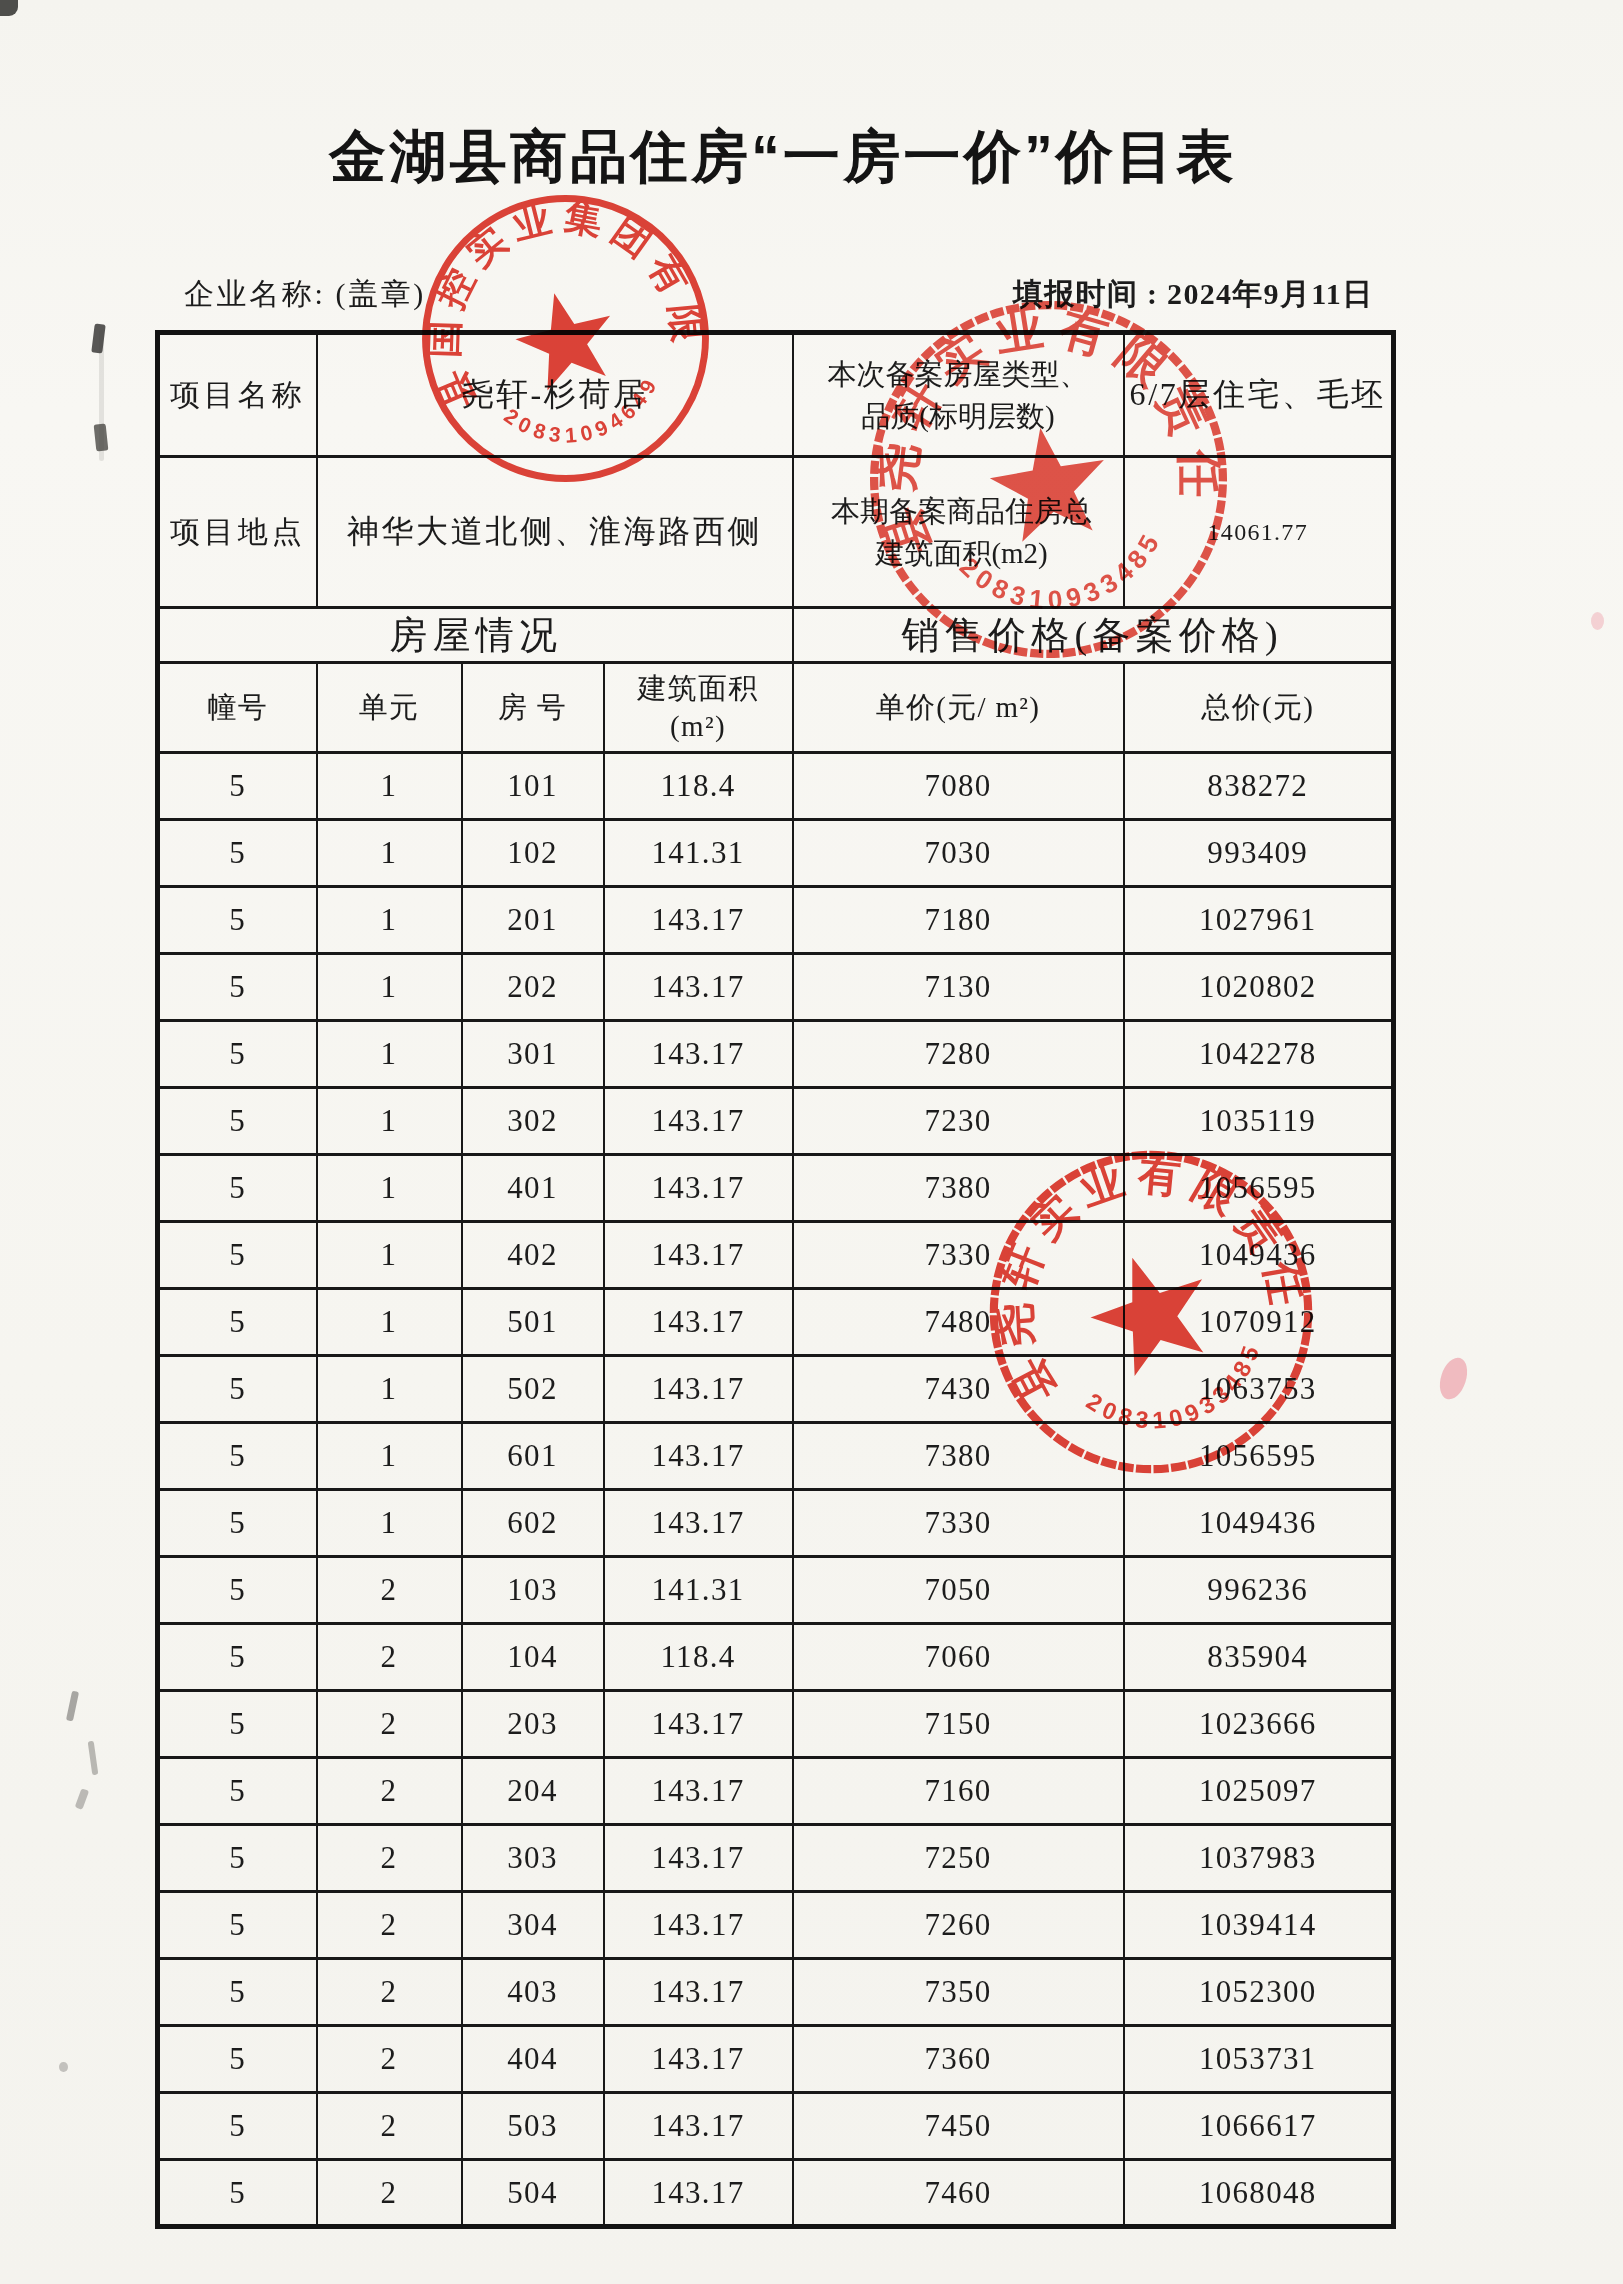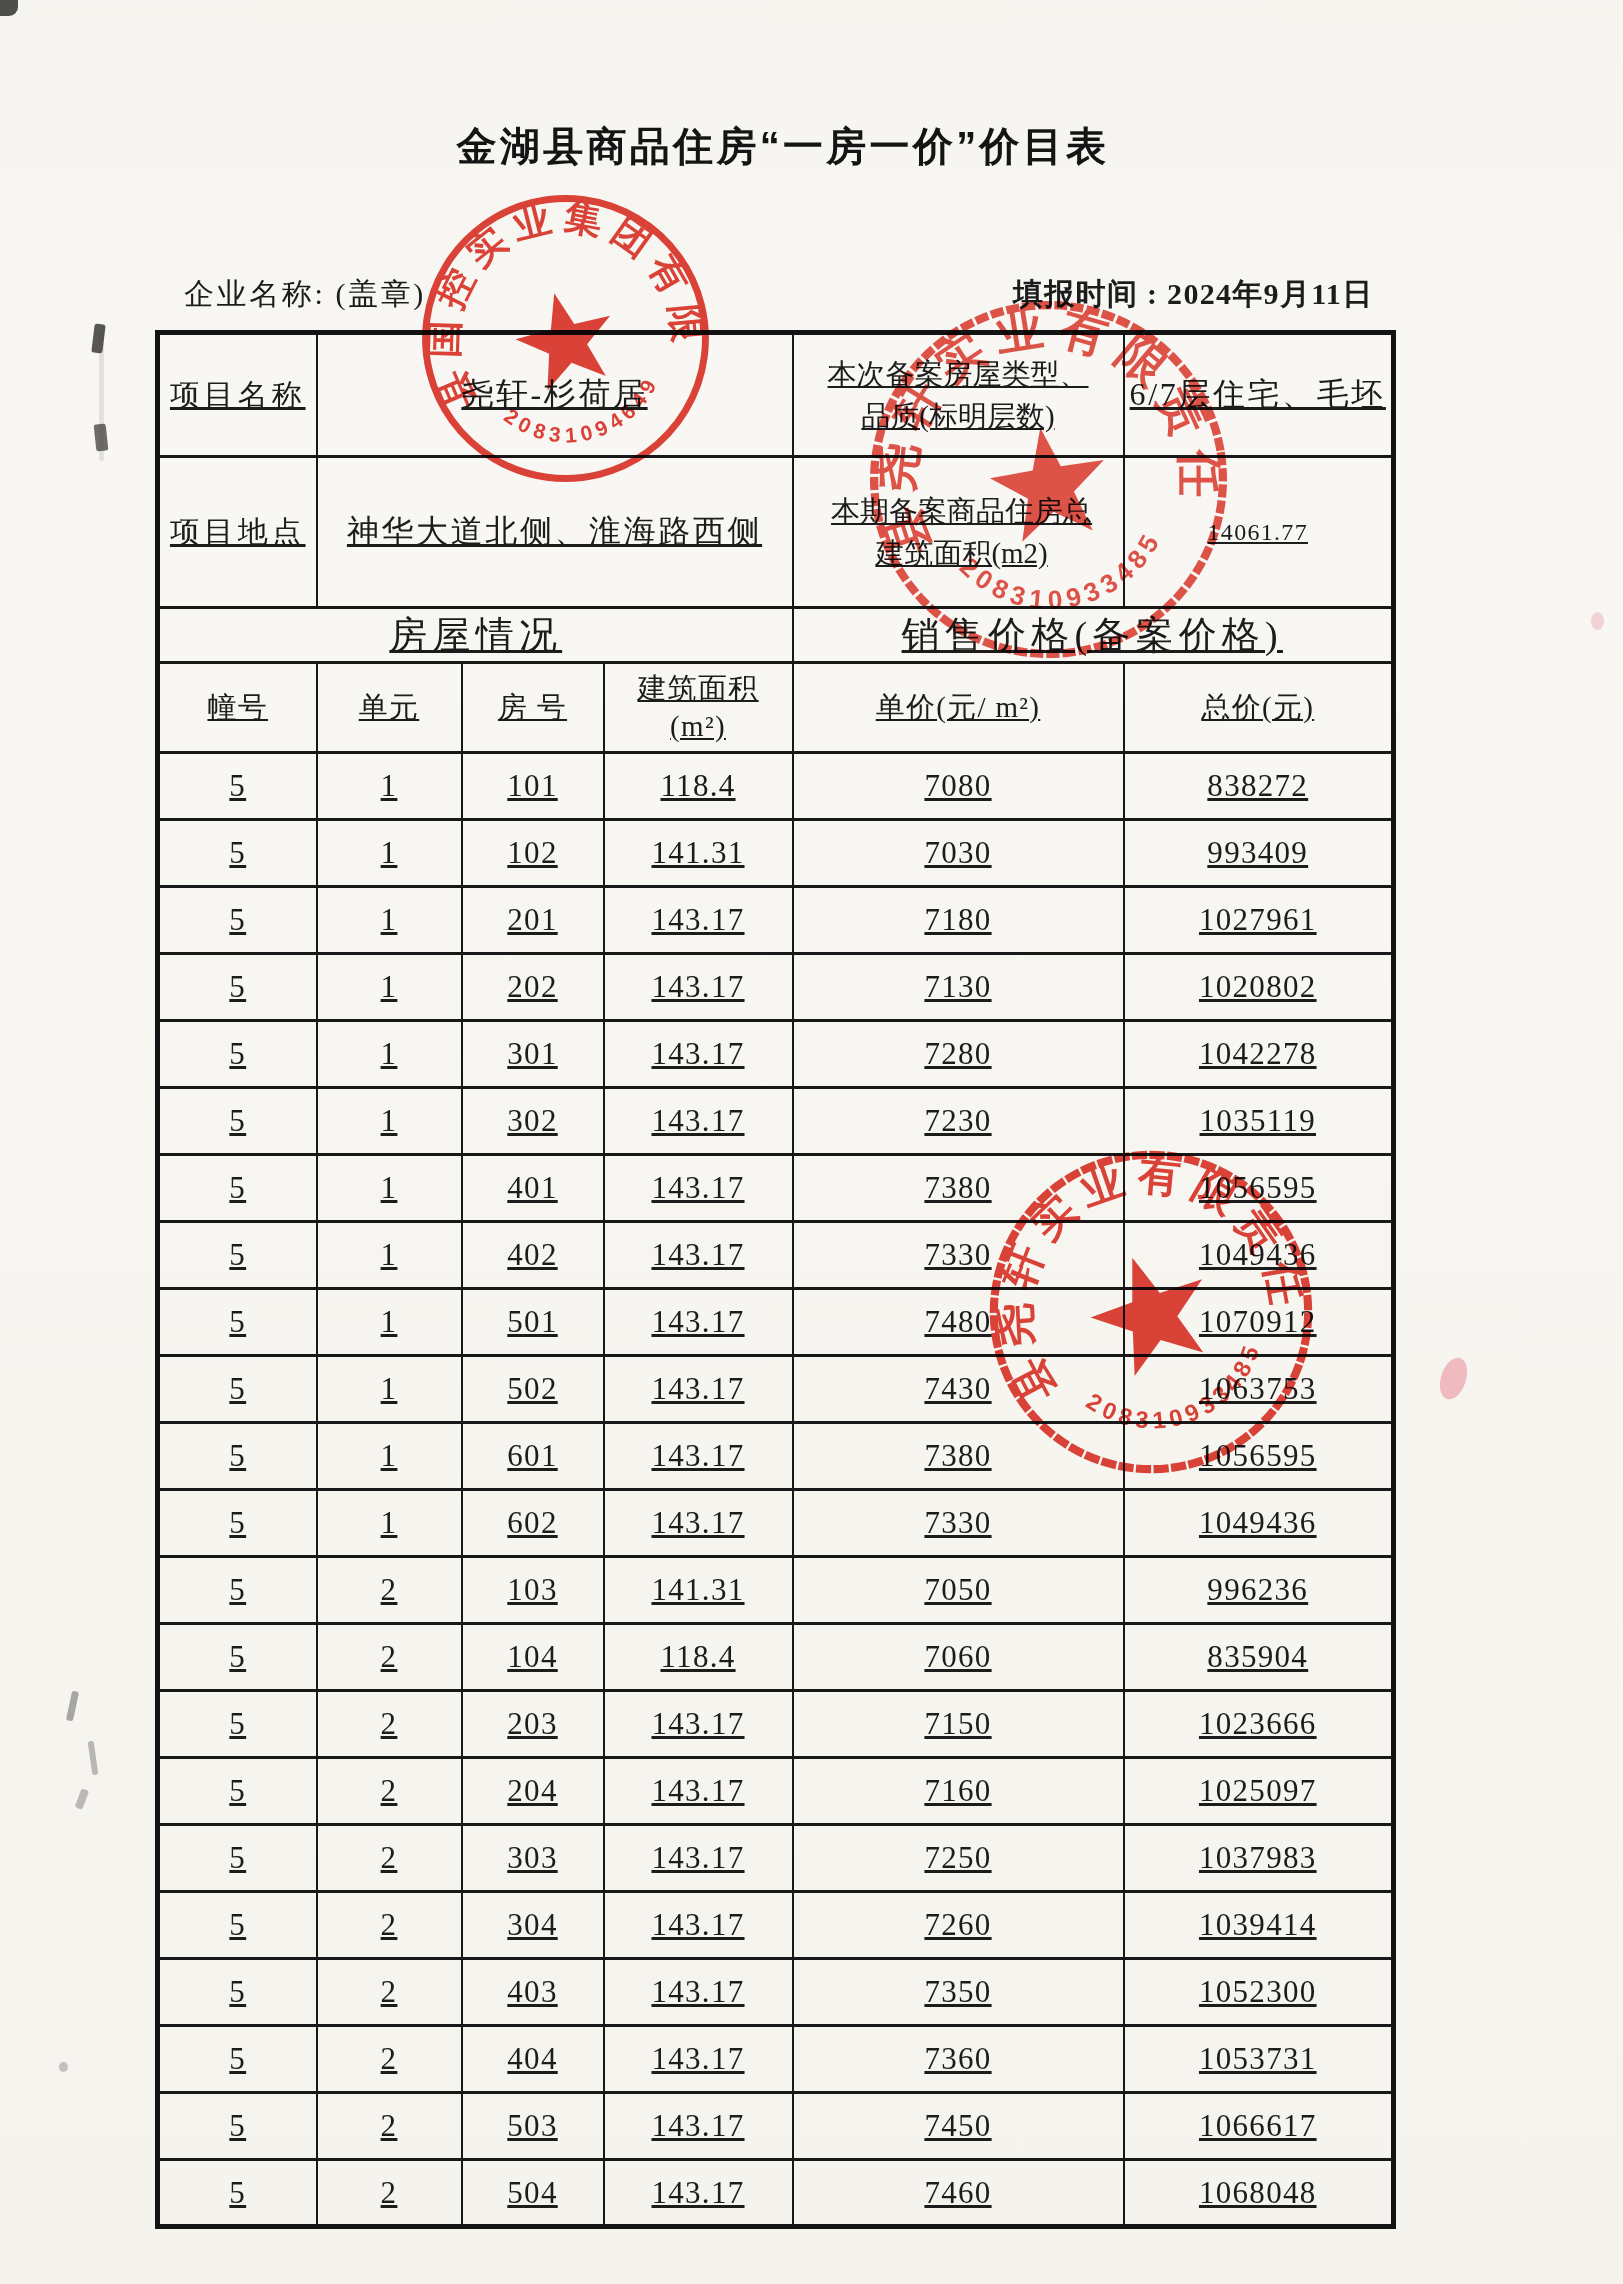--- a/index.html
+++ b/index.html
@@ -16,42 +16,41 @@
     background: linear-gradient(180deg, #f5f4ef 0%, #f8f7f3 18%, #f6f5f0 60%, #f4f3ee 100%);
   }
 
   
   .doc-title {
     position: absolute;
     left: 0; top: 119px; width: 1566px;
     text-align: center;
     font-family: "Liberation Sans", sans-serif;
     font-weight: 900;
-    font-size: 40px;
+    font-size: 57px;
     letter-spacing: 3.3px;
     color: #141414;
   }
   .meta-left {
     position: absolute; left: 184px; top: 274px;
     font-size: 30px; letter-spacing: 2.6px; font-weight: 400;
   }
   .meta-right {
     position: absolute; left: 1013px; top: 274px;
     font-size: 30px; letter-spacing: 1.3px; font-weight: 600;
   }
 
   
   table.doc-table {
     position: absolute;
     left: 155px; top: 330px;
     width: 1235px;
     border-collapse: collapse;
     table-layout: fixed;
     border: 5.9px solid #131313;
-    text-decoration: underline;
   }
   table.doc-table td, table.doc-table th {
     border: 2px solid #181818;
     border-top-width: 3.9px;
     border-bottom-width: 3.9px;
     vertical-align: middle;
     text-align: center;
     padding: 0 3.9px;
     font-weight: 500;
     overflow: hidden;

